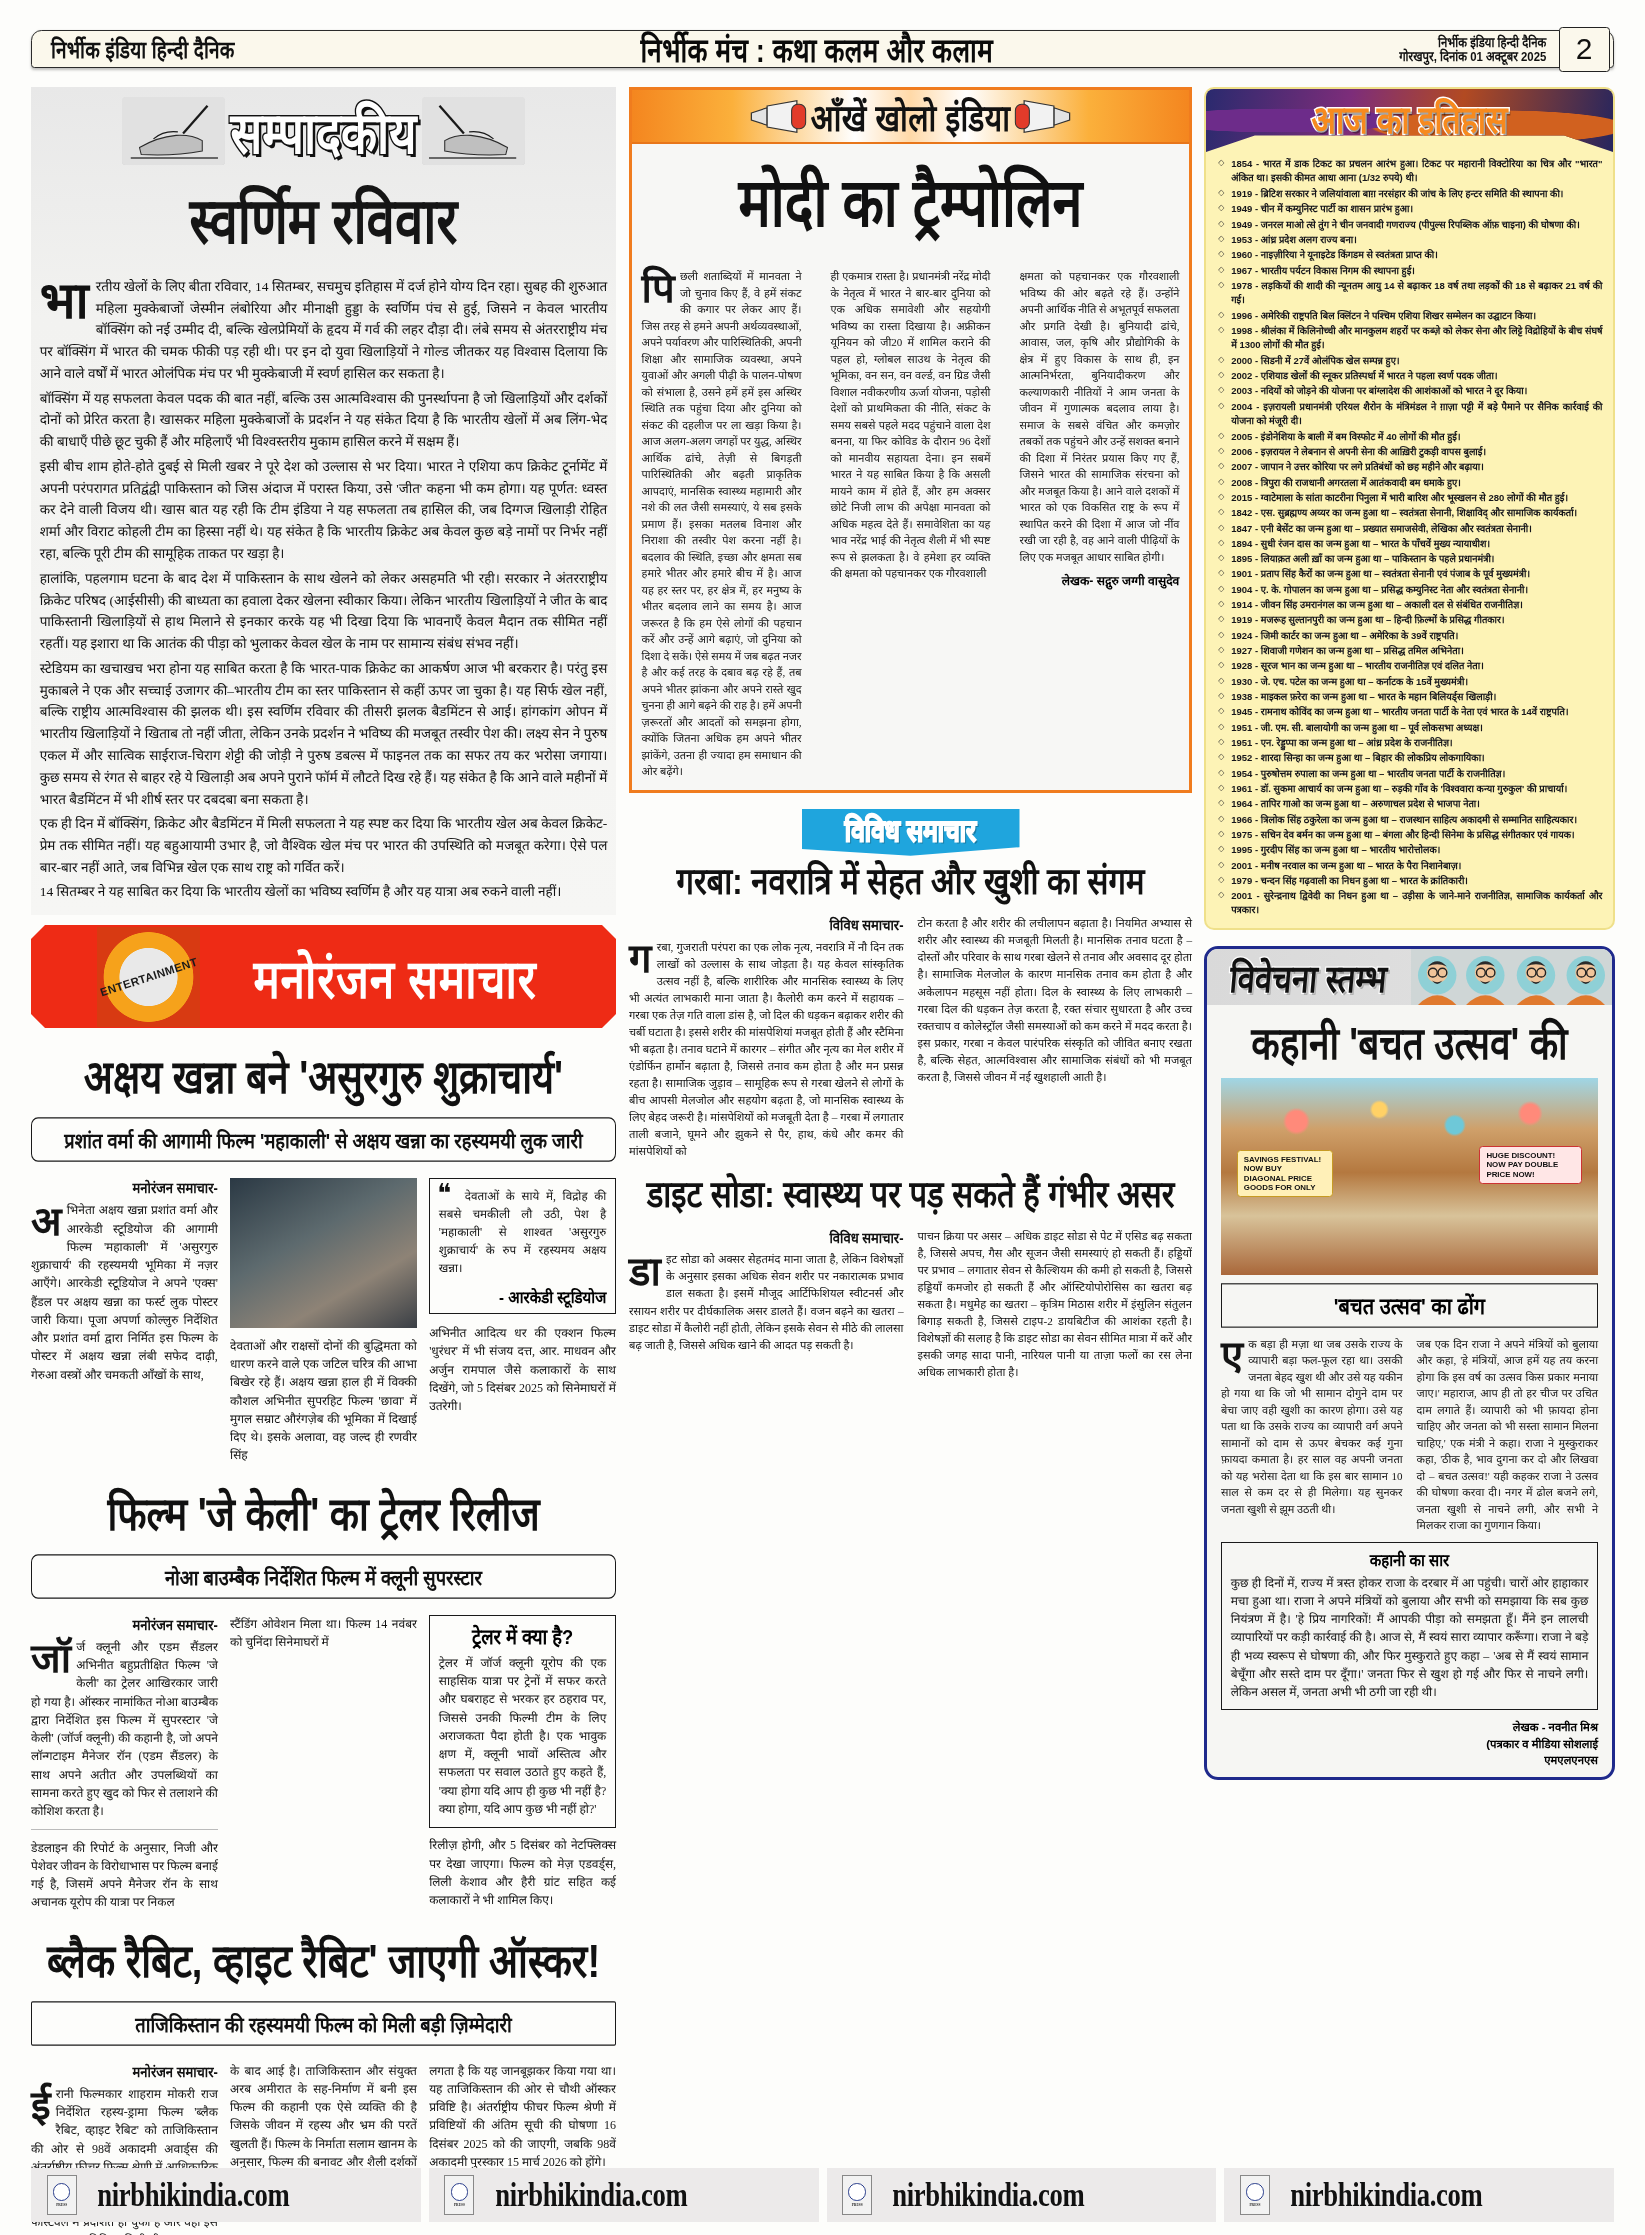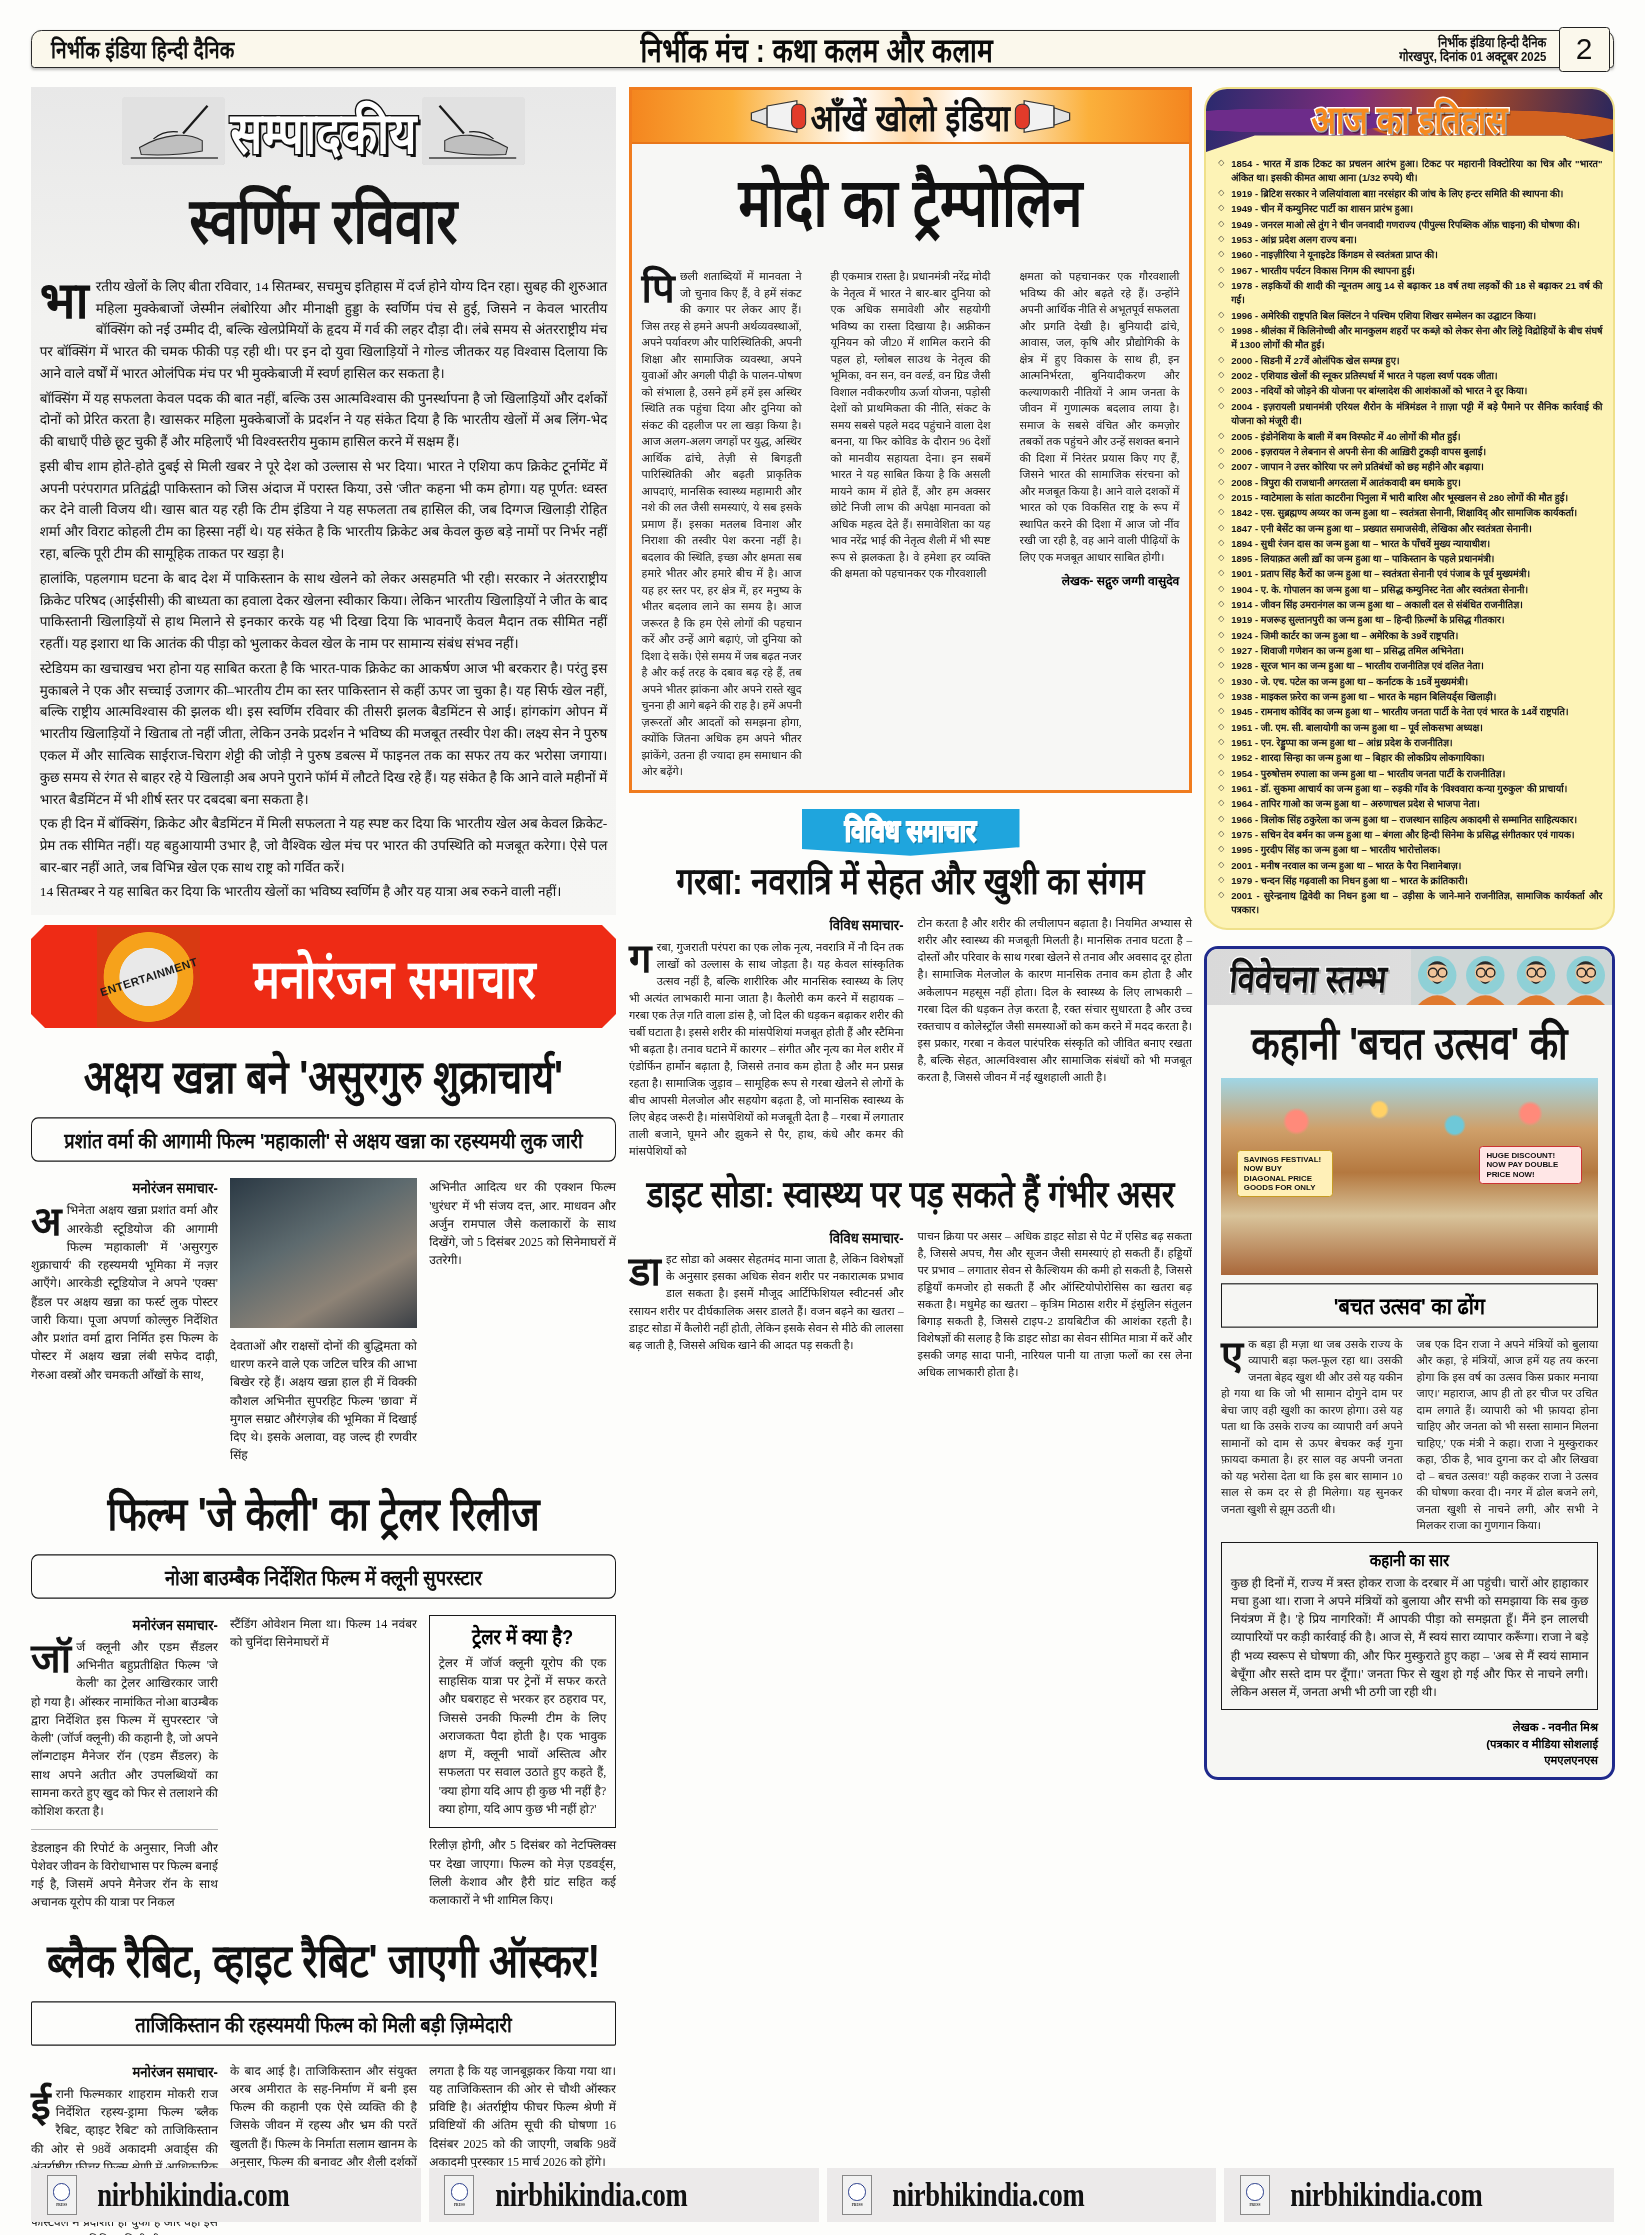--- a/index.html
+++ b/index.html
@@ -259,21 +259,21 @@
   .cols3 .bodytext { font-size: 11px; line-height: 1.5; }
   .byline {
     text-align: right; font-family: "Liberation Sans", sans-serif;
     font-weight: bold; font-size: 12.2px; margin-top: 7px;
   }
 
   
   .itihas {
     background: #fdf3b6;
     border: 2.6px solid #efe08a;
-    border-radius: 23px;
+    border-radius: 10px;
     padding: 0 0 8.7px 0;
     overflow: hidden;
   }
   .itihas-banner {
     height: 63px; position: relative;
     background:
       radial-gradient(ellipse at 18% 50%, #6d2c8a 0 26%, transparent 27%),
       radial-gradient(ellipse at 72% 60%, #d1611f 0 30%, transparent 31%),
       linear-gradient(100deg,#2a2a6e 0%,#7d2d7a 35%,#b24a22 62%,#26255e 100%);
     display: flex; align-items: center; justify-content: center;
@@ -484,20 +484,24 @@
     <div class="three">
       <div class="c">
         <div class="kicker">मनोरंजन समाचार-</div>
         <div class="bodytext dc">अभिनेता अक्षय खन्ना प्रशांत वर्मा और आरकेडी स्टूडियोज की आगामी फिल्म 'महाकाली' में 'असुरगुरु शुक्राचार्य' की रहस्यमयी भूमिका में नज़र आएँगे। आरकेडी स्टूडियोज ने अपने 'एक्स' हैंडल पर अक्षय खन्ना का फर्स्ट लुक पोस्टर जारी किया। पूजा अपर्णा कोल्लुरु निर्देशित और प्रशांत वर्मा द्वारा निर्मित इस फिल्म के पोस्टर में अक्षय खन्ना लंबी सफेद दाढ़ी, गेरुआ वस्त्रों और चमकती आँखों के साथ,</div>
       </div>
       <div class="c">
         <div class="photo"></div>
         <div class="bodytext">देवताओं और राक्षसों दोनों की बुद्धिमता को धारण करने वाले एक जटिल चरित्र की आभा बिखेर रहे हैं। अक्षय खन्ना हाल ही में विक्की कौशल अभिनीत सुपरहिट फिल्म 'छावा' में मुगल सम्राट औरंगज़ेब की भूमिका में दिखाई दिए थे। इसके अलावा, वह जल्द ही रणवीर सिंह</div>
       </div>
       <div class="c">
+        <div class="quote-box">
+          <div class="quote-text">देवताओं के साये में, विद्रोह की सबसे चमकीली लौ उठी, पेश है 'महाकाली' से शाश्वत 'असुरगुरु शुक्राचार्य' के रुप में रहस्यमय अक्षय खन्ना।</div>
+          <div class="quote-by">- आरकेडी स्टूडियोज</div>
+        </div>
         <div class="bodytext">अभिनीत आदित्य धर की एक्शन फिल्म 'धुरंधर' में भी संजय दत्त, आर. माधवन और अर्जुन रामपाल जैसे कलाकारों के साथ दिखेंगे, जो 5 दिसंबर 2025 को सिनेमाघरों में उतरेगी।</div>
       </div>
     </div>
 
     <div class="hl-big hl-a">फिल्म 'जे केली' का ट्रेलर रिलीज</div>
     <div class="sub-box">नोआ बाउम्बैक निर्देशित फिल्म में क्लूनी सुपरस्टार</div>
 
     <div class="three">
       <div class="c">
         <div class="kicker">मनोरंजन समाचार-</div>

